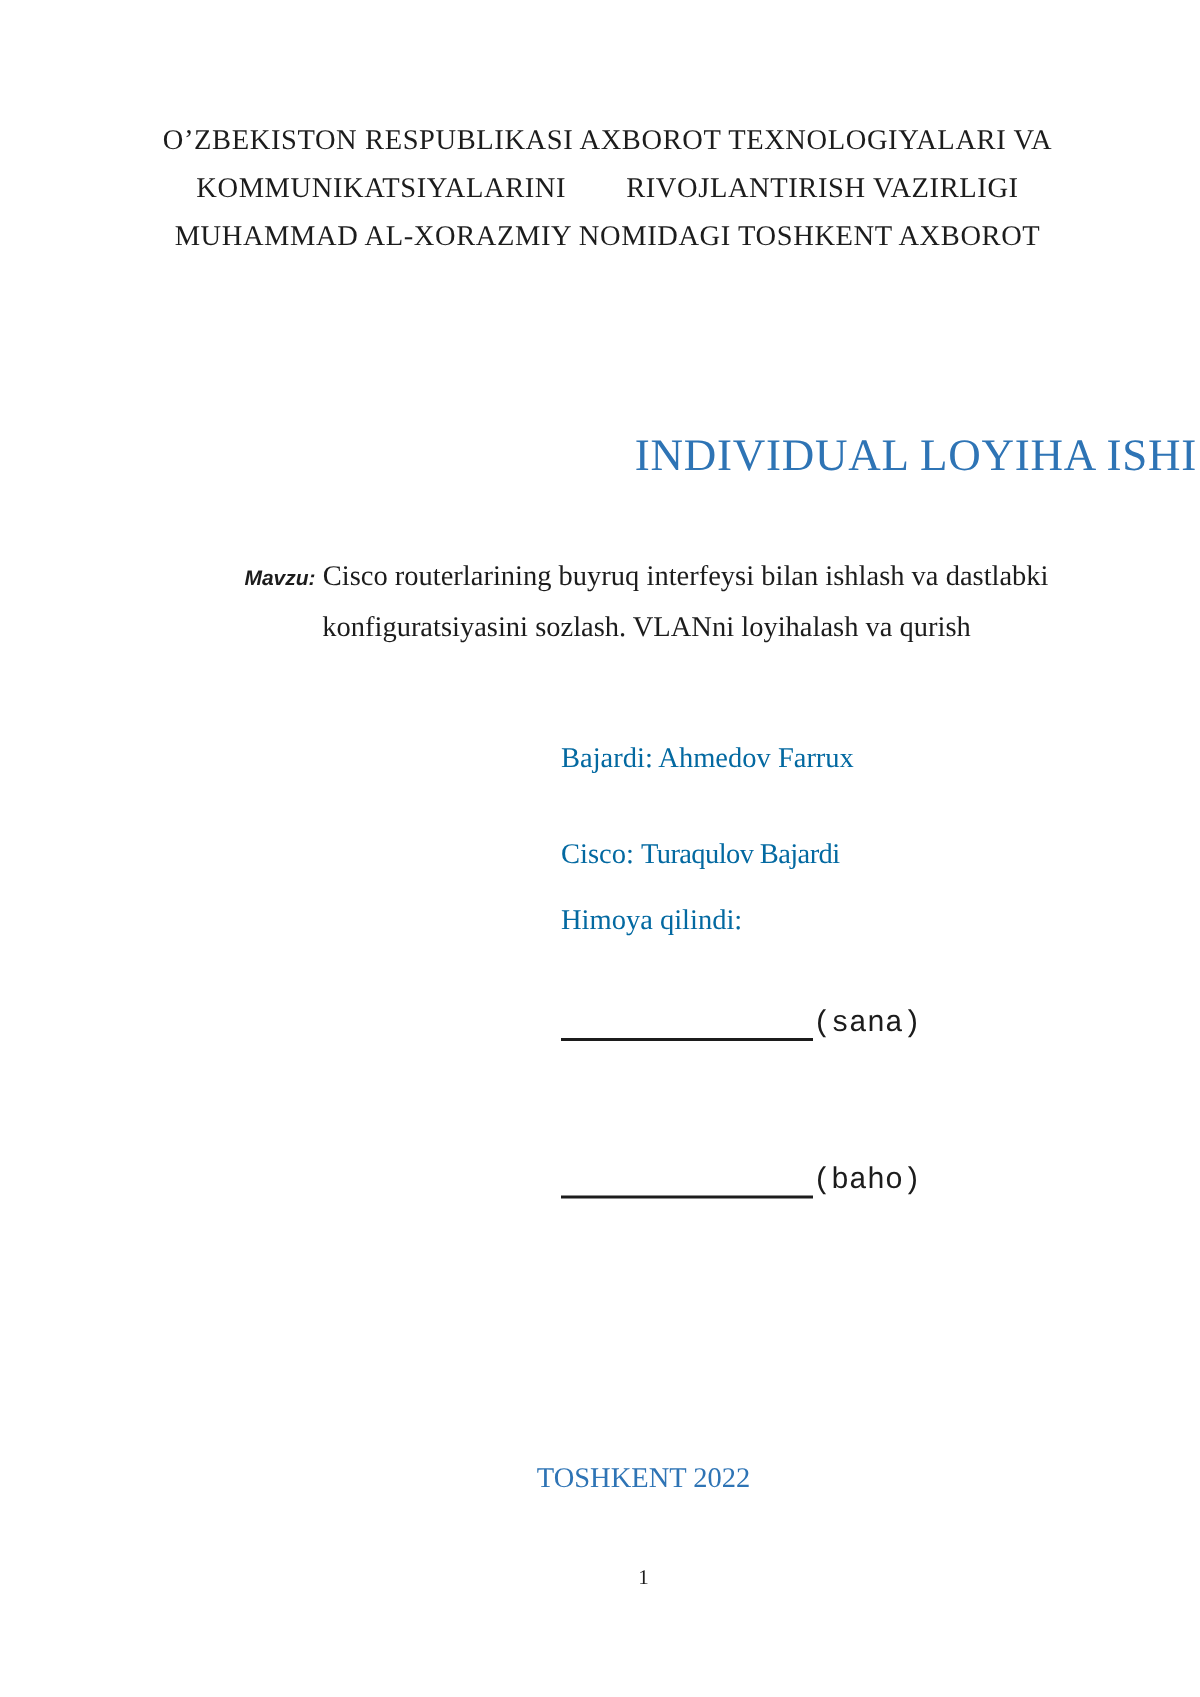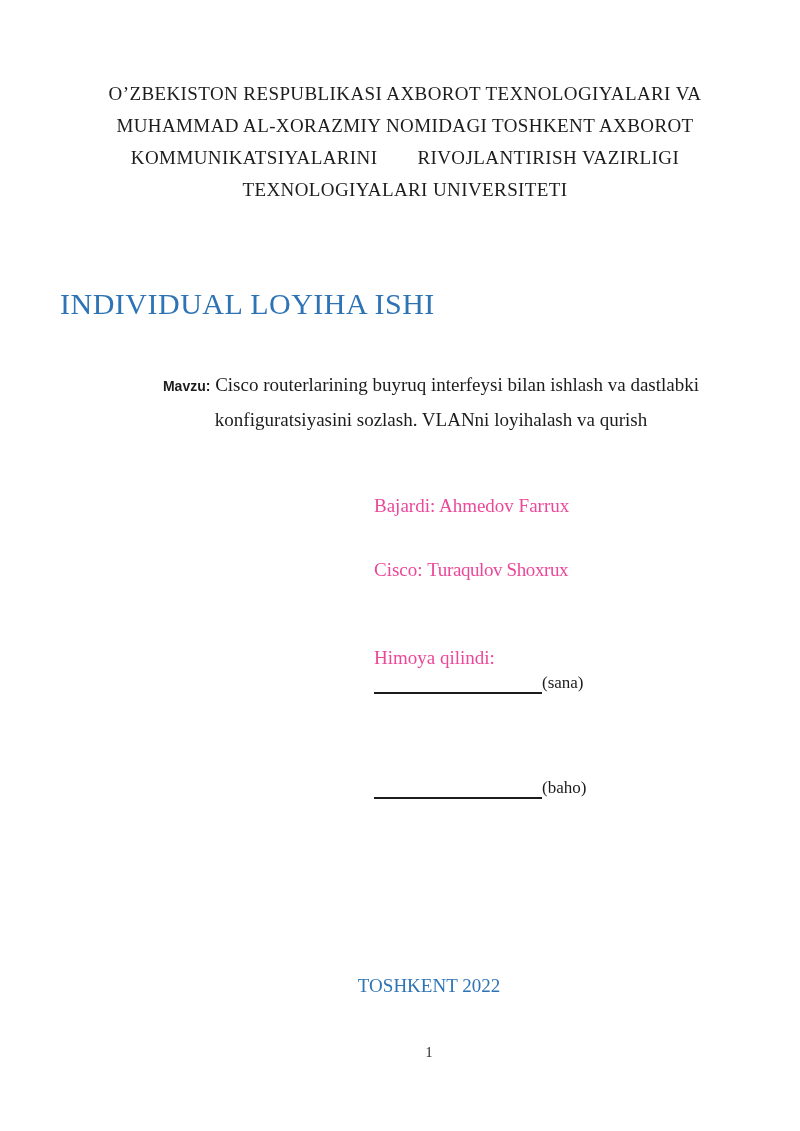--- a/index.html
+++ b/index.html
@@ -35,21 +35,21 @@
     width: 40px;
   }
 
   
   .doc-title {
     position: absolute;
     top: 284px;
     left: 58px;
     right: 0;
     margin: 0;
-    text-align: left;
+    text-align: right;
     font-size: 30px;
     font-weight: 400;
     line-height: 40px;
     letter-spacing: 0.5px;
     color: #2e74b5;
   }
 
   
   .topic {
     position: absolute;
@@ -59,34 +59,35 @@
     margin: 0;
     text-align: center;
     font-size: 19px;
     line-height: 34px;
     color: #1c1c1c;
   }
   .topic-label {
     font-family: "Liberation Sans", "DejaVu Sans", sans-serif;
     font-weight: 700;
     font-size: 14px;
+    font-style: italic;
   }
 
   
   .detail-line {
     position: absolute;
     left: 372px;
     font-size: 19px;
     line-height: 24px;
-    color: #ec4899;
+    color: #0369a1;
     white-space: nowrap;
   }
   .detail-performed { top: 494px; }
   .detail-supervisor { top: 558px; }
-  .detail-defended { top: 646px; }
+  .detail-defended { top: 602px; }
   .detail-supervisor .detail-value {
     letter-spacing: -0.4px;
   }
 
   
   .sig-row {
     position: absolute;
     left: 372px;
     white-space: nowrap;
   }
@@ -94,22 +95,22 @@
   .sig-row-2 { top: 776px; }
   .sig-row-3 { top: 796px; }
   .sig-line {
     display: inline-block;
     width: 168px;
     height: 21px;
     border-bottom: 2px solid #1c1c1c;
     vertical-align: bottom;
   }
   .sig-label {
-    font-family: Liberation Serif, serif;
-    font-size: 17px;
+    font-family: Liberation Mono, monospace;
+    font-size: 20px;
     line-height: 23px;
     vertical-align: bottom;
     color: #1c1c1c;
   }
 
   
   .footer-city {
     position: absolute;
     top: 974px;
     left: 58px;
@@ -130,42 +131,41 @@
     color: #1c1c1c;
   }
 </style>
 </head>
 <body>
 
 <div class="page">
 
   <div class="ministry-header">
     <div class="h-line">O’ZBEKISTON RESPUBLIKASI AXBOROT TEXNOLOGIYALARI VA</div>
-    <div class="h-line">MUHAMMAD AL-XORAZMIY NOMIDAGI TOSHKENT AXBOROT</div>
     <div class="h-line">
       <span>KOMMUNIKATSIYALARINI</span><span class="h-gap"></span><span>RIVOJLANTIRISH VAZIRLIGI</span>
     </div>
-    <div class="h-line">TEXNOLOGIYALARI UNIVERSITETI</div>
+    <div class="h-line">MUHAMMAD AL-XORAZMIY NOMIDAGI TOSHKENT AXBOROT</div>
   </div>
 
   <h1 class="doc-title">INDIVIDUAL LOYIHA ISHI</h1>
 
   <p class="topic">
     <span class="topic-label">Mavzu:</span>
     <span class="topic-text">Cisco routerlarining buyruq interfeysi bilan ishlash va dastlabki konfiguratsiyasini sozlash. VLANni loyihalash va qurish</span>
   </p>
 
   <div class="detail-line detail-performed">
     <span>Bajardi:</span>
     <span class="detail-value">Ahmedov Farrux</span>
   </div>
 
   <div class="detail-line detail-supervisor">
     <span>Cisco:</span>
-    <span class="detail-value">Turaqulov Shoxrux</span>
+    <span class="detail-value">Turaqulov Bajardi</span>
   </div>
 
   <div class="detail-line detail-defended">Himoya qilindi:</div>
 
   <div class="sig-row sig-row-1">
     <span class="sig-line"></span><span class="sig-label">(sana)</span>
   </div>
 
   <div class="sig-row sig-row-2">
     <span class="sig-line"></span><span class="sig-label">(baho)</span>

